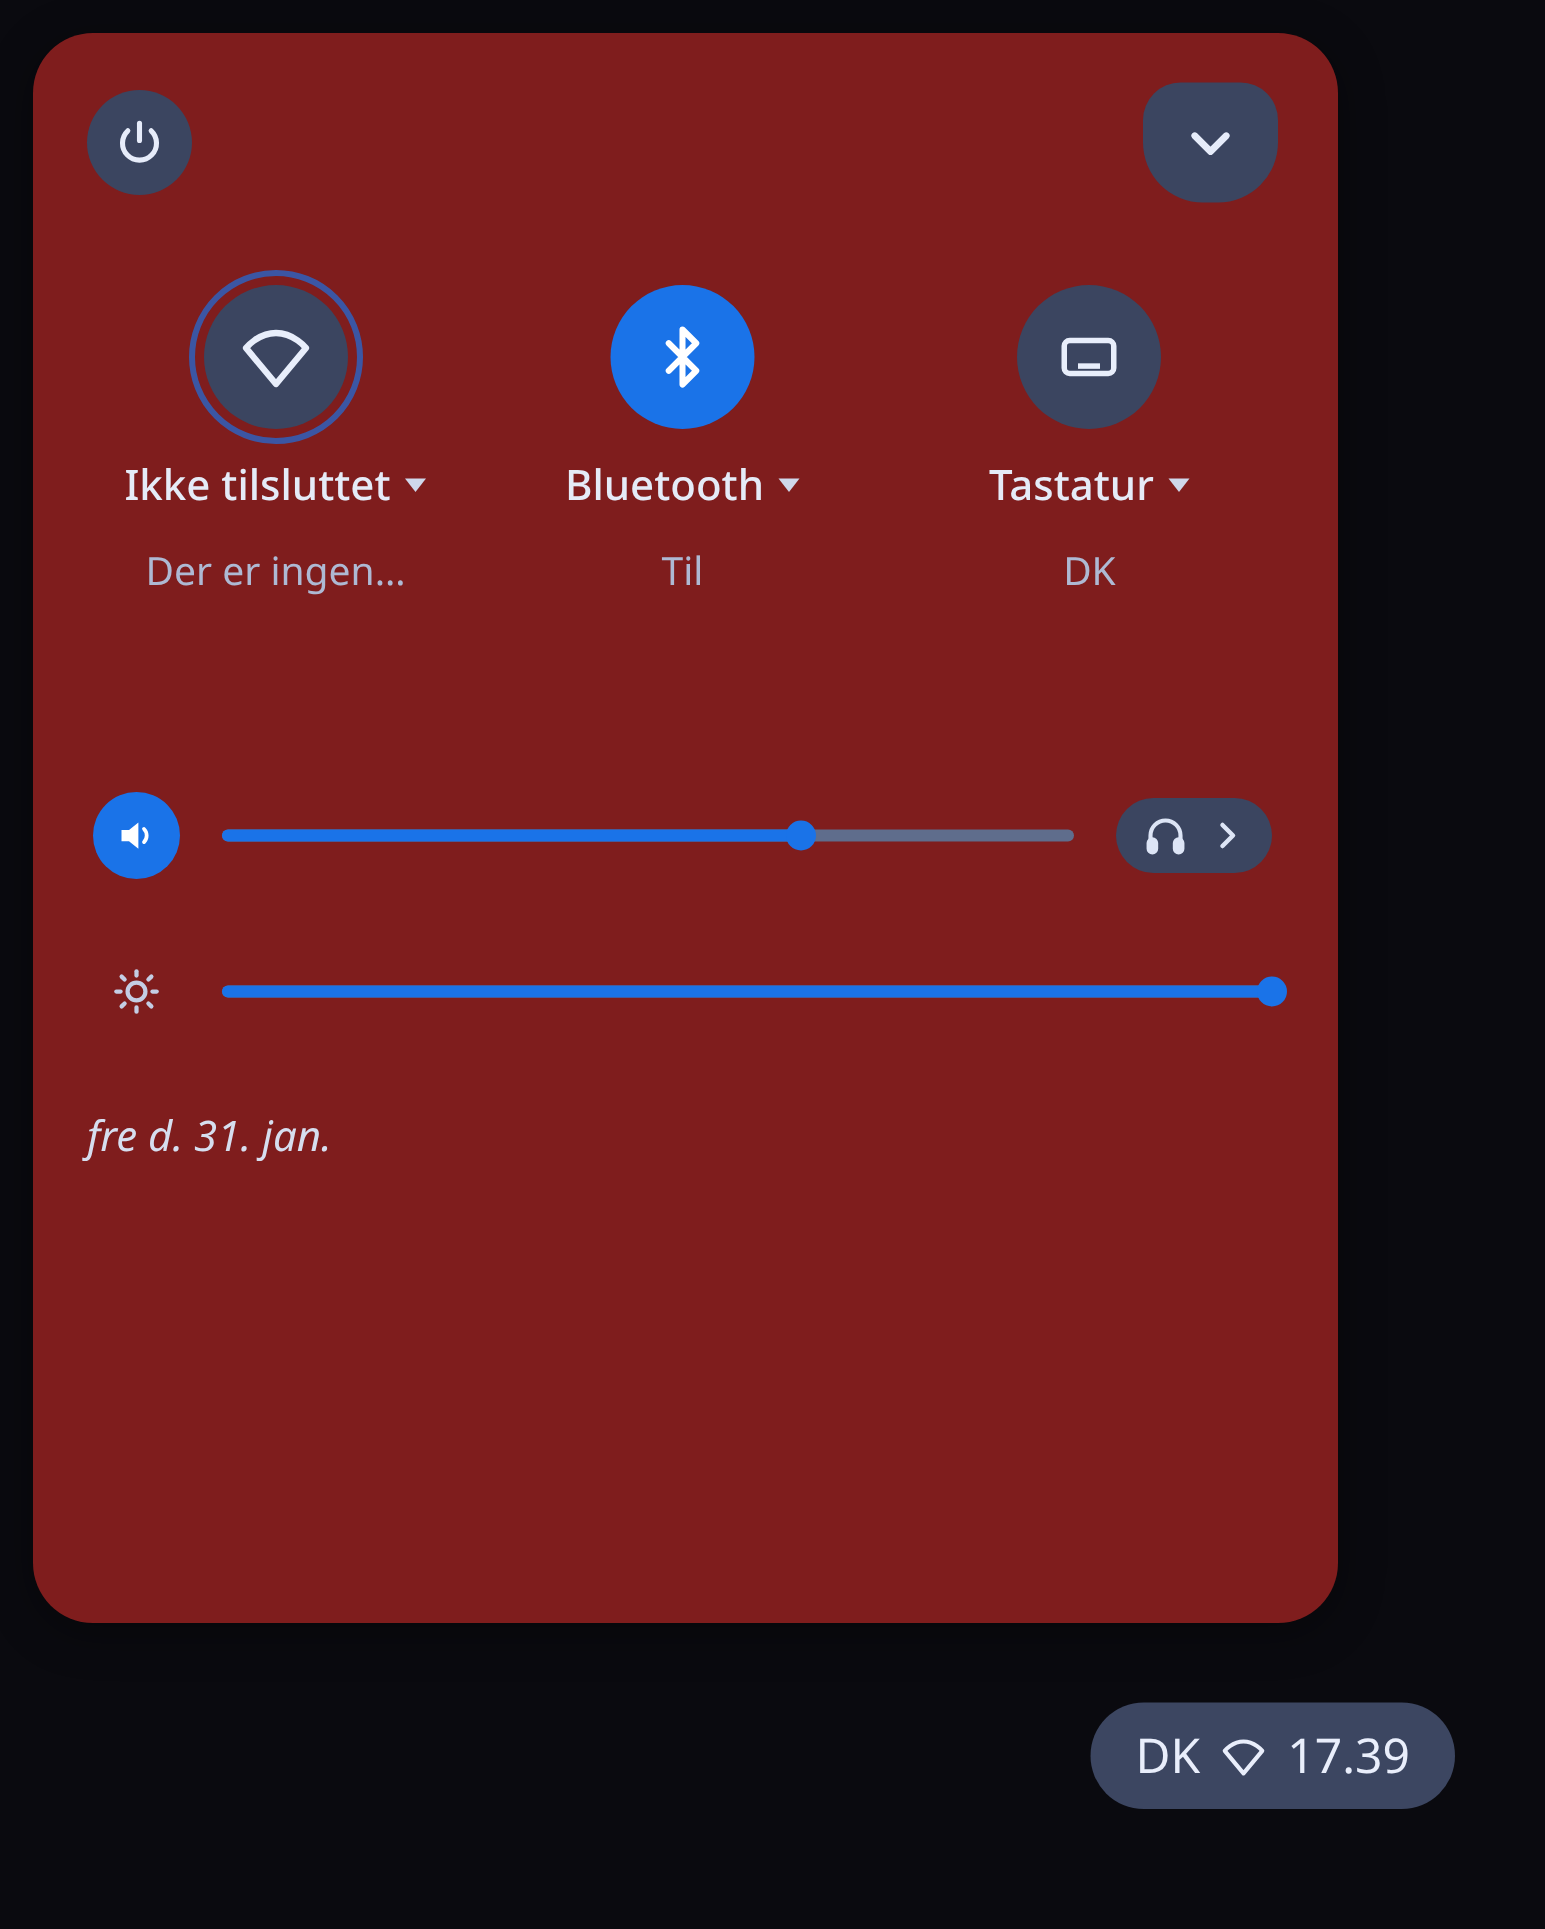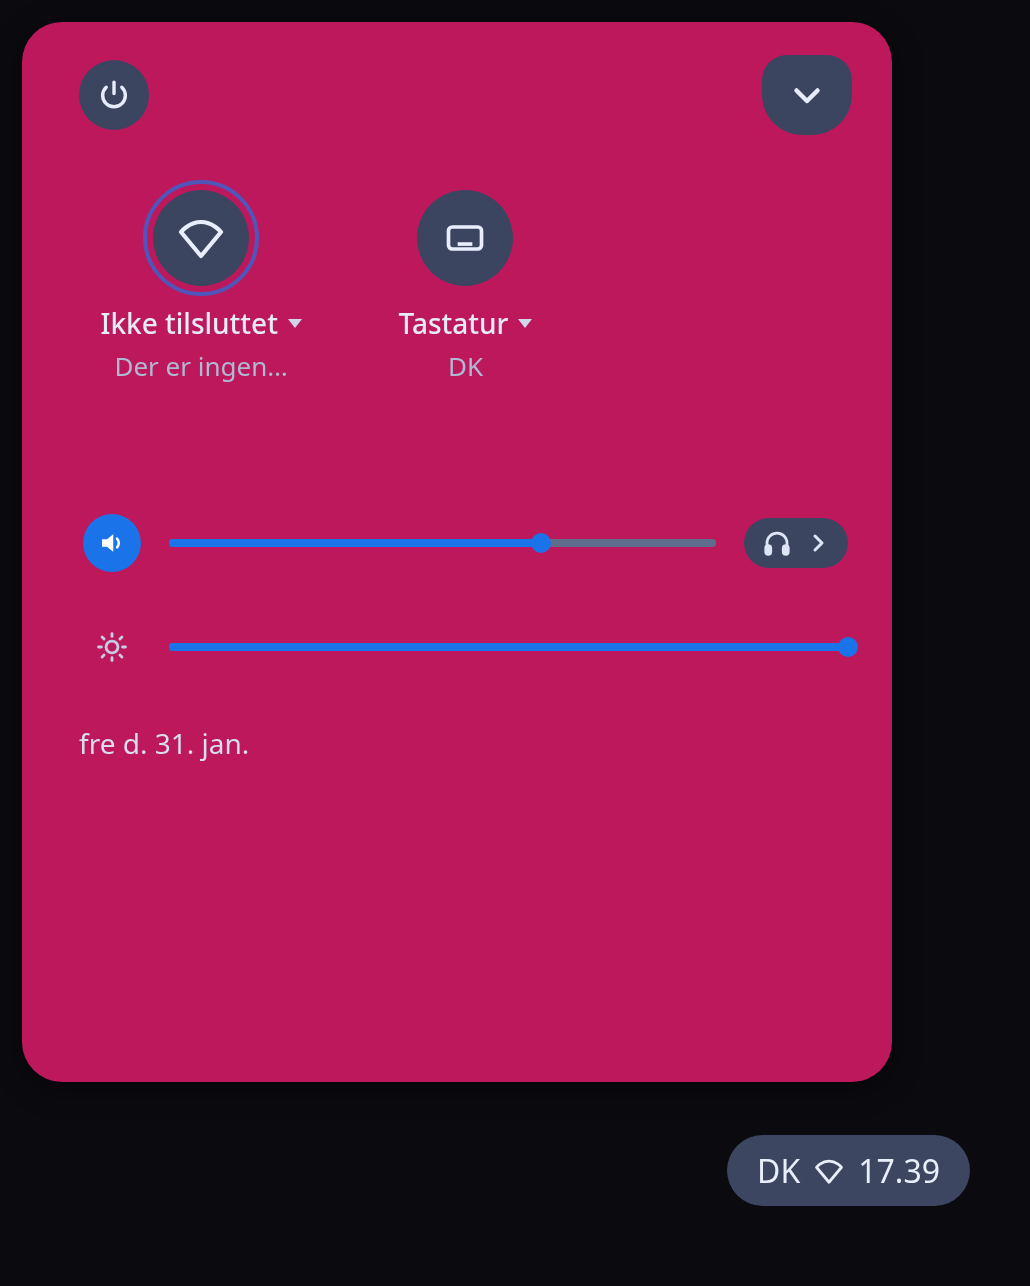--- a/index.html
+++ b/index.html
@@ -11,23 +11,23 @@
     color: #dfe6f3;
     overflow: hidden;
     position: relative;
   }
   .panel {
     position: absolute;
     left: 22px;
     top: 22px;
     width: 870px;
     height: 1060px;
-    background: #be185d;
+    background: #7f1d1d;
     border-radius: 40px;
-    padding: 38px 40px 24px 57px;
+    padding: 38px 40px 24px 36px;
     box-shadow: 0 6px 30px rgba(0,0,0,.35);
   }
 
   
   .top-row { display:flex; align-items:center; height:70px; }
   .circle-btn {
     width: 70px; height: 70px;
     border-radius: 50%;
     background: #3b4560;
     display:flex; align-items:center; justify-content:center;
@@ -68,21 +68,21 @@
   .tile-label-row {
     margin-top: 18px;
     display:flex; align-items:center; gap:10px; justify-content:center;
     font-size:28px; font-weight:500; color:#e5ebf7;
     cursor:pointer; max-width:260px;
   }
   .tile-label-row .label { white-space:nowrap; overflow:hidden; text-overflow:ellipsis; max-width:220px;}
   .caret-sm {
     width:0;height:0;border-left:7px solid transparent;border-right:7px solid transparent;border-top:9px solid #cfd8eb;
   }
-  .tile-sub { margin-top:6px; font-size:26px; color:#aeb9d3; max-width:260px; white-space:nowrap; overflow:hidden; text-overflow:ellipsis;}
+  .tile-sub { margin-top:20px; font-size:26px; color:#aeb9d3; max-width:260px; white-space:nowrap; overflow:hidden; text-overflow:ellipsis;}
 
   
   .sliders { margin-top: 60px; display:flex; flex-direction:column; gap:46px; padding: 0 4px; }
   .slider-row { display:flex; align-items:center; gap:28px; }
   .round {
     width:58px;height:58px;border-radius:50%;
     background:#1a73e8; display:flex;align-items:center;justify-content:center;
   }
   .round.ghost { background:transparent; }
   .slider {
@@ -91,21 +91,21 @@
   }
   .slider .fill { position:absolute; left:0; top:0; bottom:0; background:#1a73e8; border-radius:4px; }
   .slider .thumb { position:absolute; top:50%; width:20px;height:20px; background:#1a73e8; border-radius:50%; transform:translate(-50%,-50%);}
   .audio-out {
     display:flex; align-items:center; gap:14px;
     background:#3b4560; border-radius:30px; padding:10px 18px;
     cursor:pointer;
   }
 
   
-  .panel-date { margin-top:48px; font-size:28px; color:#d6deef; }
+  .panel-date { margin-top:48px; font-size:28px; color:#d6deef;font-style:italic; }
 
   
   .tray {
     position:absolute;
     right: 60px;
     bottom: 80px;
     display:flex; align-items:center; gap:14px;
     background:#3c4661;
     border-radius:40px;
     padding: 14px 30px;
@@ -149,20 +149,34 @@
             </svg>
         </span>
       </div>
       <div class="tile-label-row">
         <span class="label">Ikke tilsluttet</span>
         <span class="caret-sm"></span>
       </div>
       <div class="tile-sub">Der er ingen…</div>
     </div>
 
+    <div class="tile">
+      <div class="tile-btn on">
+        <span>
+          <svg width="44" height="44" viewBox="0 0 24 24" fill="none" stroke="#ffffff" stroke-width="2.2" stroke-linejoin="round" stroke-linecap="round">
+              <path d="M7 7l10 10-5 5V2l5 5L7 17"></path>
+            </svg>
+        </span>
+      </div>
+      <div class="tile-label-row">
+        <span class="label">Bluetooth</span>
+        <span class="caret-sm"></span>
+      </div>
+      <div class="tile-sub">Til</div>
+    </div>
 
 
     <div class="tile">
       <div class="tile-btn">
         <span>
           <svg width="44" height="44" viewBox="0 0 24 24" fill="none" stroke="#e8eefb" stroke-width="2">
               <rect x="3" y="6" width="18" height="12" rx="2"></rect>
               <line x1="6.5" y1="9.5" x2="6.5" y2="9.5"></line>
               <line x1="9.5" y1="9.5" x2="9.5" y2="9.5"></line>
               <line x1="12.5" y1="9.5" x2="12.5" y2="9.5"></line>

